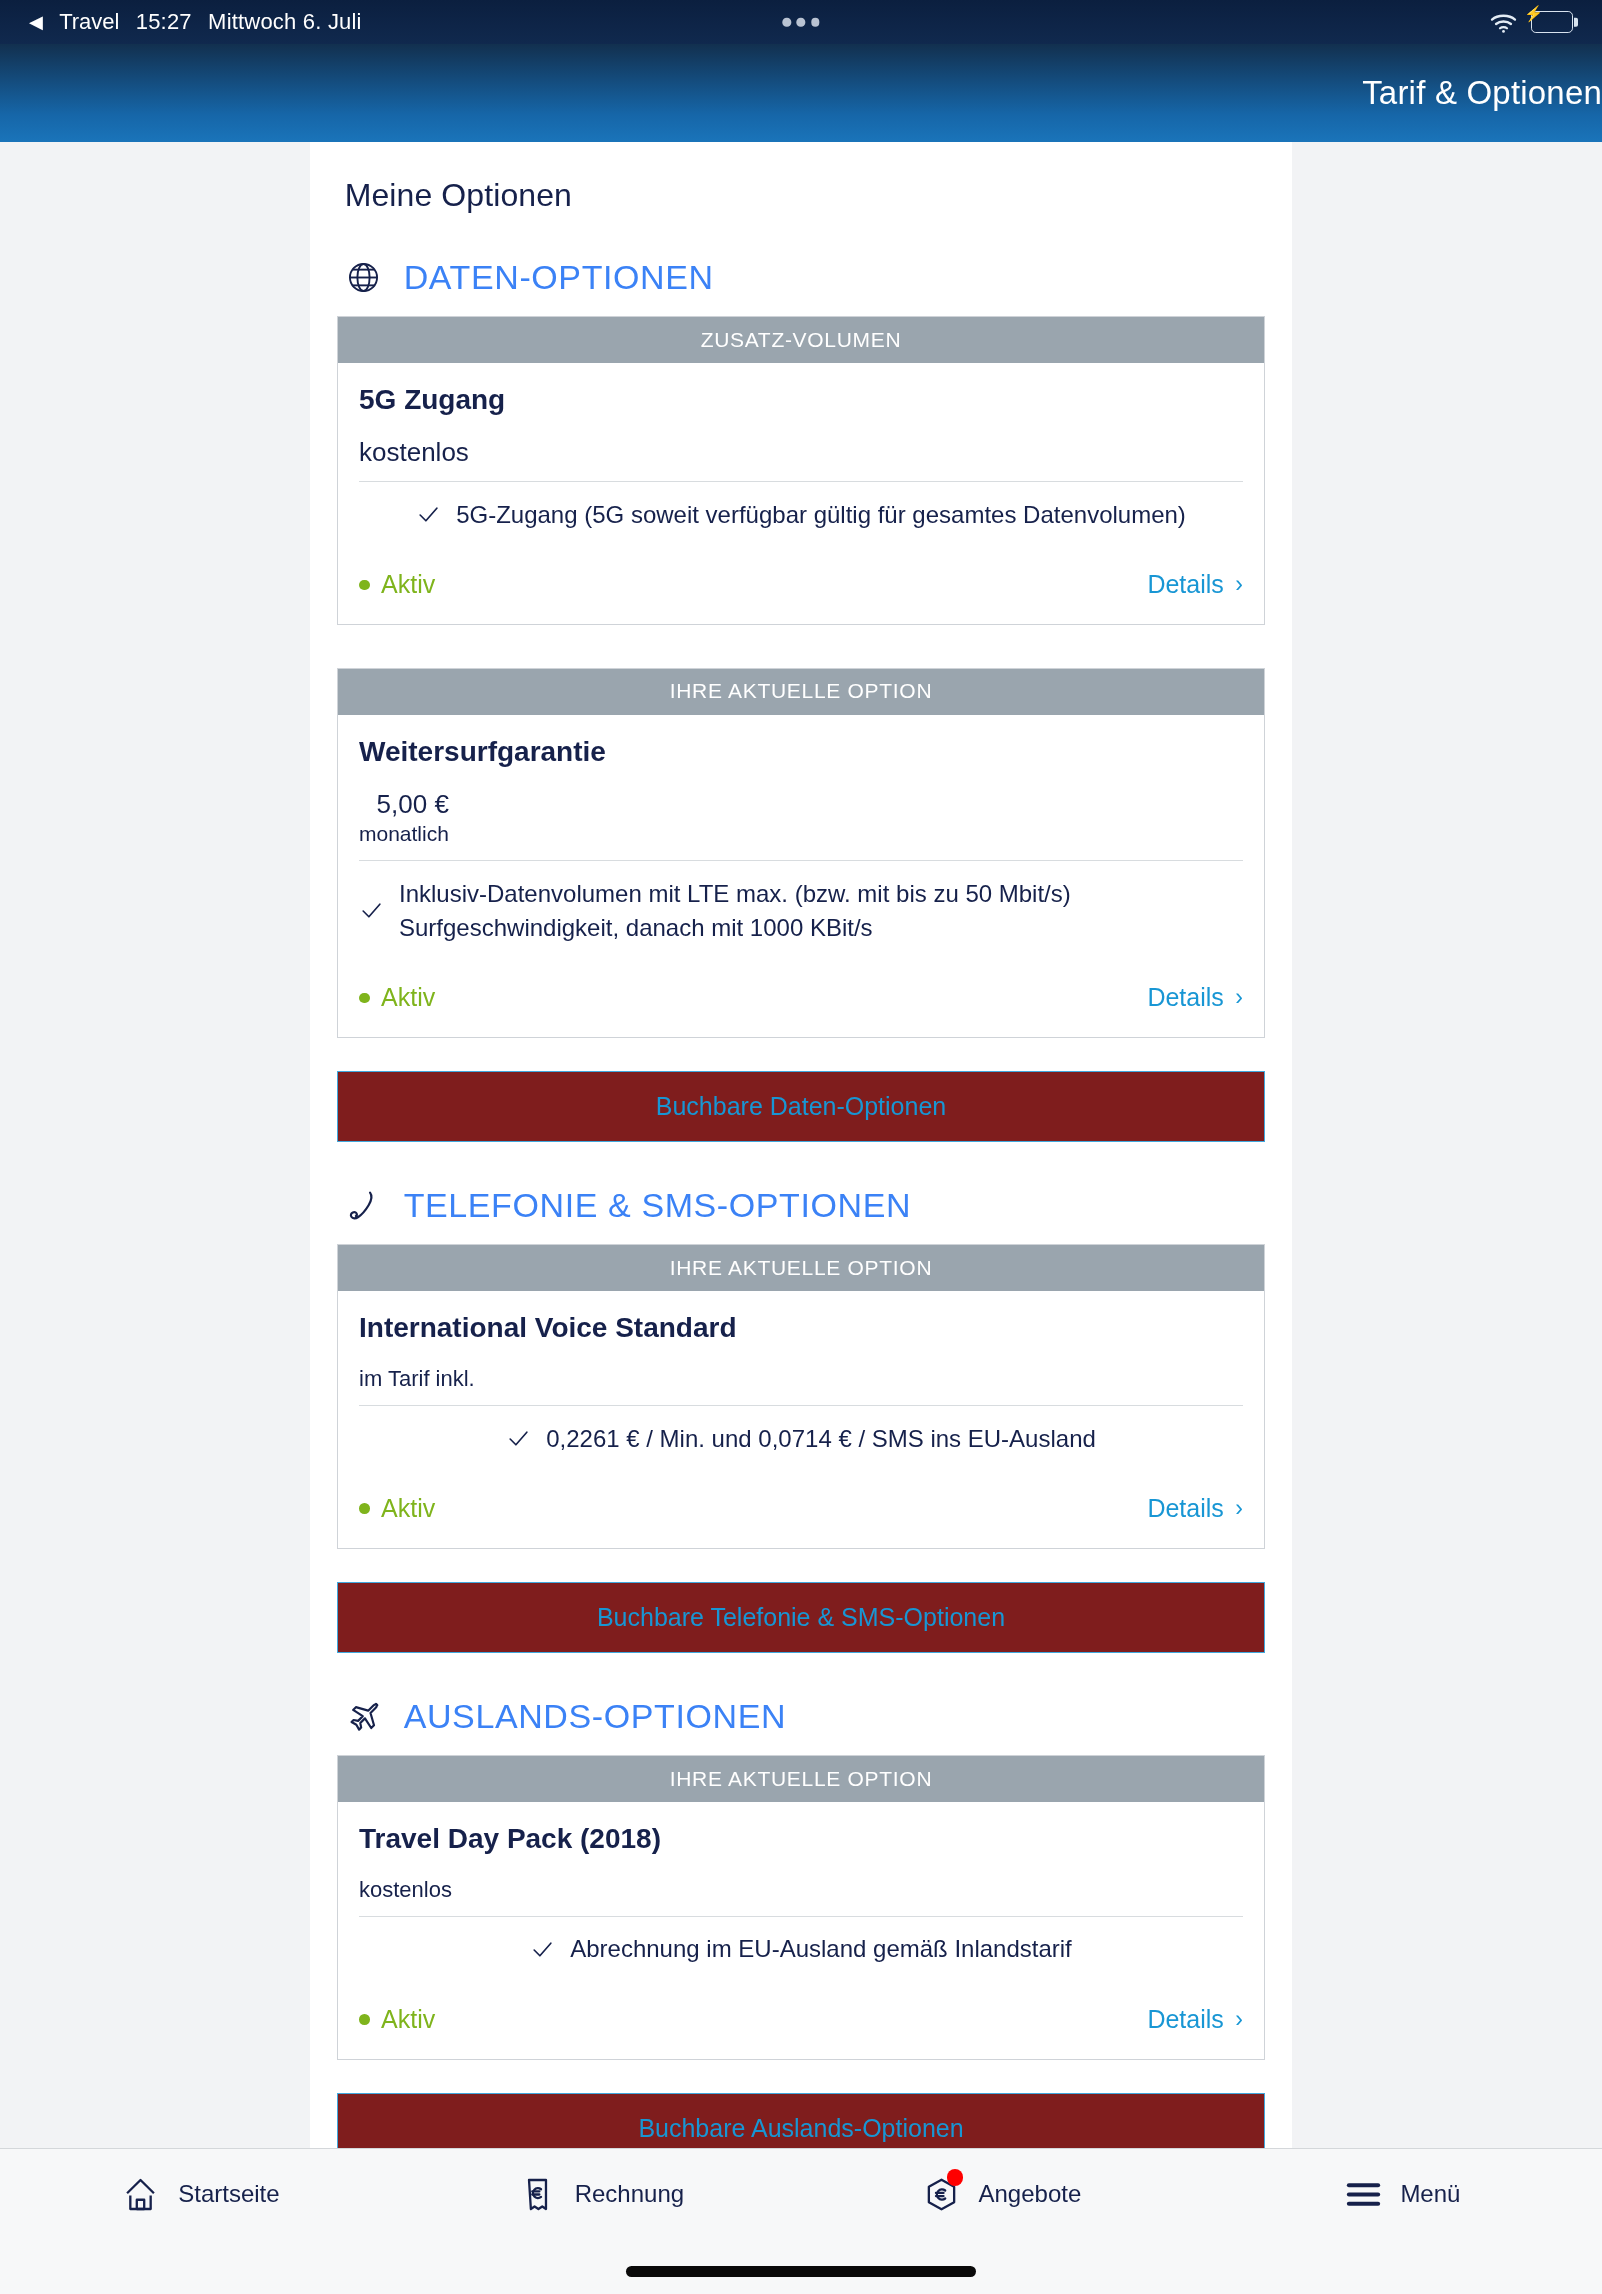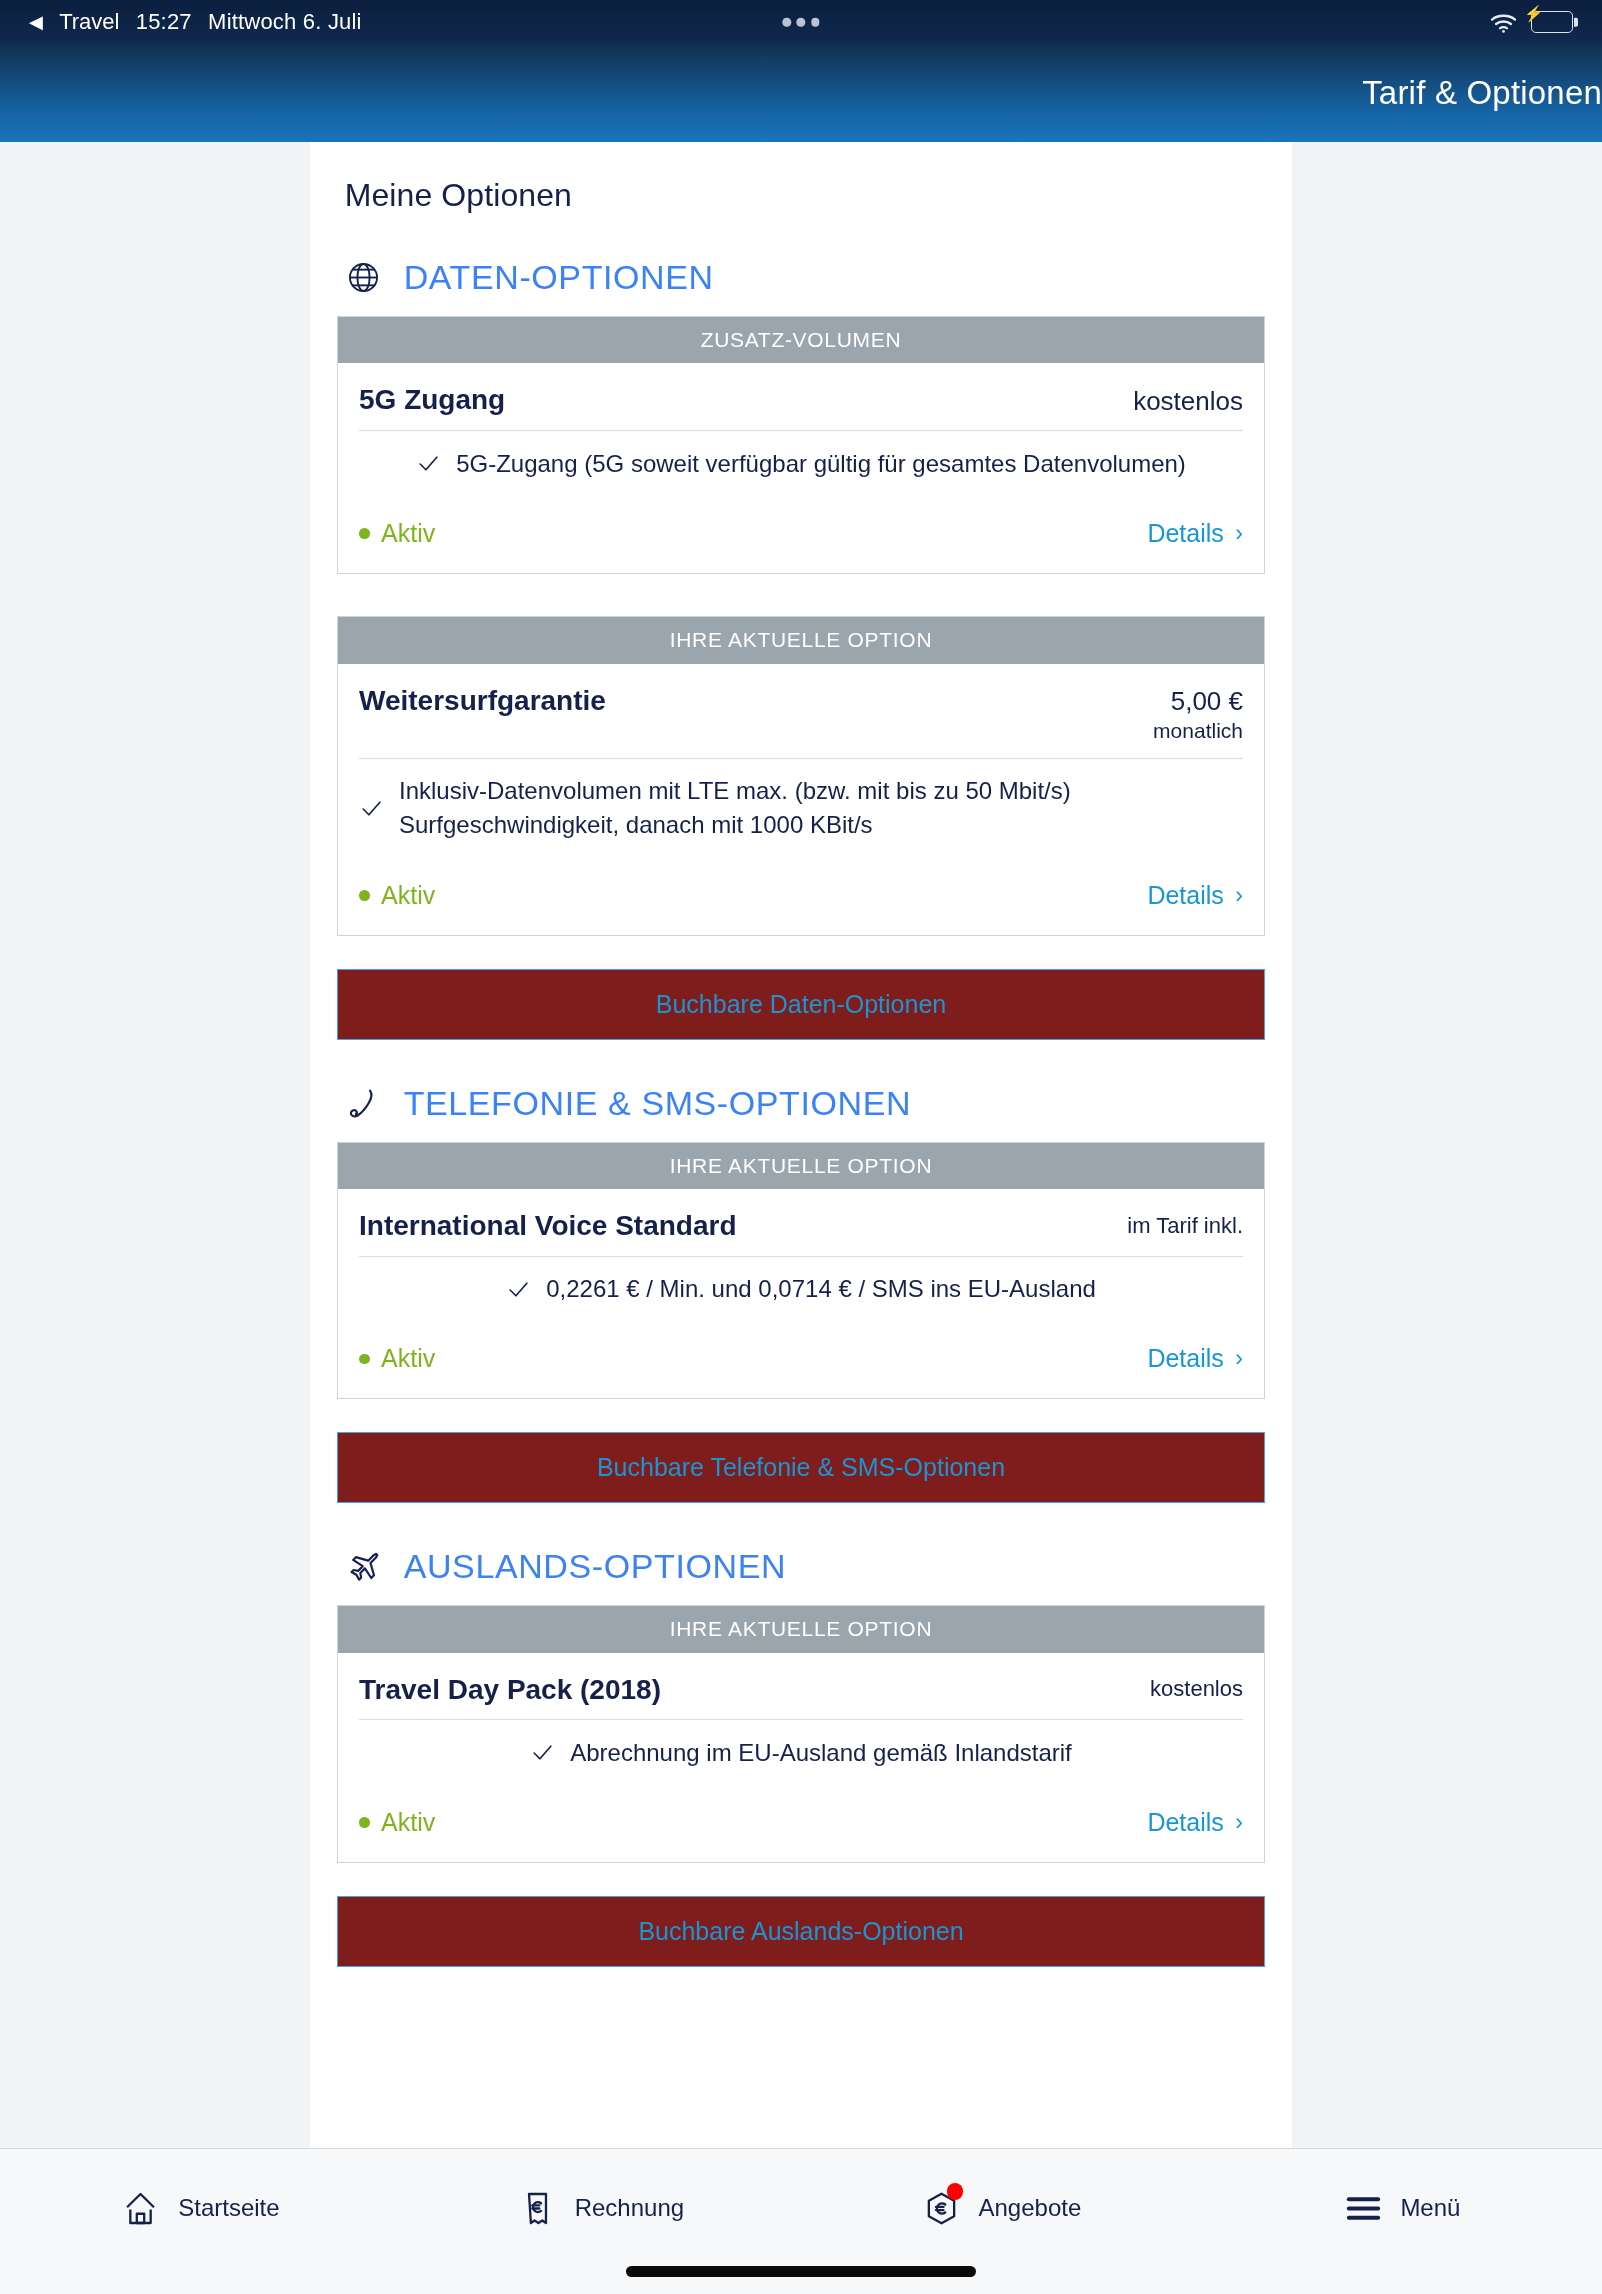--- a/index.html
+++ b/index.html
@@ -172,20 +172,21 @@
     padding: 10.6px 0 11.5px;
   }
   .opt-body { padding: 0 21px; }
 
   .opt-titlerow {
     display: flex;
     align-items: flex-start;
     justify-content: space-between;
     padding: 21px 0 13.4px 0;
     gap: 19px;
+    flex-direction: column;
   }
   .opt-name {
     font-size: 28px;
     font-weight: bold;
     color: #16214b;
     line-height: 1.15;
   }
   .opt-price {
     text-align: right;
     flex: 0 0 auto;
@@ -271,21 +272,21 @@
 
   .spacer-lg { height: 25px; }
 
   
   .tabbar {
     flex: 0 0 146px;
     background: #f7f8f9;
     border-top: 1px solid #d4d7da;
     display: flex;
     align-items: flex-start;
-    padding-top: 39px;
+    padding-top: 25px;
     position: relative;
   }
   .tab {
     flex: 1 1 0;
     display: flex;
     align-items: center;
     justify-content: center;
     gap: 17.3px;
     color: #16214b;
     font-size: 24px;

